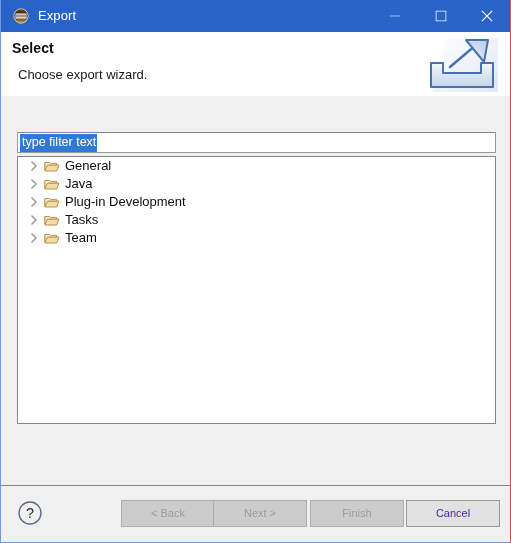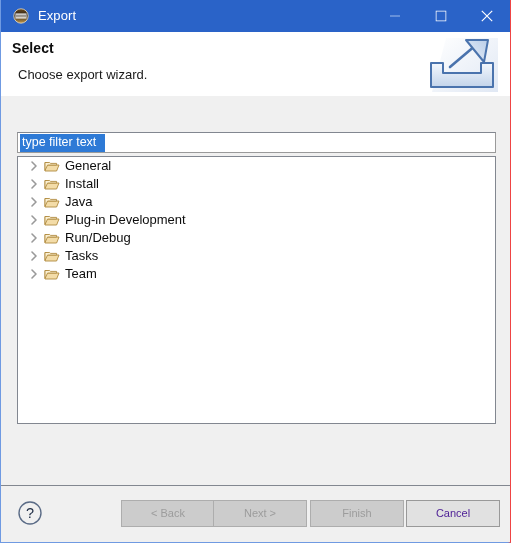--- a/index.html
+++ b/index.html
@@ -120,21 +120,21 @@
     border: 1px solid #9a9a9a;
     border-top-color: #828790;
     display: flex;
     align-items: center;
     overflow: hidden;
   }
   #filter-text {
     font-size: 12.5px;
     color: #ffffff;
     background: #2e7ad6;
-    padding: 1px 9px 2px 2px;
+    padding: 1px 1px 2px 2px;
     margin-left: 2px;
     white-space: nowrap;
     line-height: 15px;
   }
 
   
   #tree-panel {
     position: absolute;
     left: 16px; top: 60px;
     width: 479px;
@@ -304,51 +304,31 @@
             <span class="tree-label">General</span>
           </div>
           <div class="tree-row">
             <span class="chevron"><svg width="16" height="16" viewBox="0 0 16 16">
                 <path d="M6 4 L10 8 L6 12" fill="none" stroke="#9a9a9a" stroke-width="1.6" stroke-linecap="round" stroke-linejoin="round"></path>
               </svg></span>
             <span class="folder-icon"><svg width="16" height="16" viewBox="0 0 16 16">
                 <path d="M1 4.5 L1 13 L12.6 13 L15 7 L4.2 7 L3 4.5 Z" fill="#f3dca8" stroke="#b08a3e" stroke-width="0.9" stroke-linejoin="round"></path>
                 <path d="M1 4.5 L1 12.4 L3.6 7 L12.6 7 L12.6 5.4 L6.6 5.4 L5.6 4.5 Z" fill="#fbf0d2" stroke="#b08a3e" stroke-width="0.9" stroke-linejoin="round"></path>
               </svg></span>
-            <span class="tree-label">Install</span>
-          </div>
-          <div class="tree-row">
-            <span class="chevron"><svg width="16" height="16" viewBox="0 0 16 16">
-                <path d="M6 4 L10 8 L6 12" fill="none" stroke="#9a9a9a" stroke-width="1.6" stroke-linecap="round" stroke-linejoin="round"></path>
-              </svg></span>
-            <span class="folder-icon"><svg width="16" height="16" viewBox="0 0 16 16">
-                <path d="M1 4.5 L1 13 L12.6 13 L15 7 L4.2 7 L3 4.5 Z" fill="#f3dca8" stroke="#b08a3e" stroke-width="0.9" stroke-linejoin="round"></path>
-                <path d="M1 4.5 L1 12.4 L3.6 7 L12.6 7 L12.6 5.4 L6.6 5.4 L5.6 4.5 Z" fill="#fbf0d2" stroke="#b08a3e" stroke-width="0.9" stroke-linejoin="round"></path>
-              </svg></span>
             <span class="tree-label">Java</span>
           </div>
           <div class="tree-row">
             <span class="chevron"><svg width="16" height="16" viewBox="0 0 16 16">
                 <path d="M6 4 L10 8 L6 12" fill="none" stroke="#9a9a9a" stroke-width="1.6" stroke-linecap="round" stroke-linejoin="round"></path>
               </svg></span>
             <span class="folder-icon"><svg width="16" height="16" viewBox="0 0 16 16">
                 <path d="M1 4.5 L1 13 L12.6 13 L15 7 L4.2 7 L3 4.5 Z" fill="#f3dca8" stroke="#b08a3e" stroke-width="0.9" stroke-linejoin="round"></path>
                 <path d="M1 4.5 L1 12.4 L3.6 7 L12.6 7 L12.6 5.4 L6.6 5.4 L5.6 4.5 Z" fill="#fbf0d2" stroke="#b08a3e" stroke-width="0.9" stroke-linejoin="round"></path>
               </svg></span>
             <span class="tree-label">Plug-in Development</span>
-          </div>
-          <div class="tree-row">
-            <span class="chevron"><svg width="16" height="16" viewBox="0 0 16 16">
-                <path d="M6 4 L10 8 L6 12" fill="none" stroke="#9a9a9a" stroke-width="1.6" stroke-linecap="round" stroke-linejoin="round"></path>
-              </svg></span>
-            <span class="folder-icon"><svg width="16" height="16" viewBox="0 0 16 16">
-                <path d="M1 4.5 L1 13 L12.6 13 L15 7 L4.2 7 L3 4.5 Z" fill="#f3dca8" stroke="#b08a3e" stroke-width="0.9" stroke-linejoin="round"></path>
-                <path d="M1 4.5 L1 12.4 L3.6 7 L12.6 7 L12.6 5.4 L6.6 5.4 L5.6 4.5 Z" fill="#fbf0d2" stroke="#b08a3e" stroke-width="0.9" stroke-linejoin="round"></path>
-              </svg></span>
-            <span class="tree-label">Run/Debug</span>
           </div>
           <div class="tree-row">
             <span class="chevron"><svg width="16" height="16" viewBox="0 0 16 16">
                 <path d="M6 4 L10 8 L6 12" fill="none" stroke="#9a9a9a" stroke-width="1.6" stroke-linecap="round" stroke-linejoin="round"></path>
               </svg></span>
             <span class="folder-icon"><svg width="16" height="16" viewBox="0 0 16 16">
                 <path d="M1 4.5 L1 13 L12.6 13 L15 7 L4.2 7 L3 4.5 Z" fill="#f3dca8" stroke="#b08a3e" stroke-width="0.9" stroke-linejoin="round"></path>
                 <path d="M1 4.5 L1 12.4 L3.6 7 L12.6 7 L12.6 5.4 L6.6 5.4 L5.6 4.5 Z" fill="#fbf0d2" stroke="#b08a3e" stroke-width="0.9" stroke-linejoin="round"></path>
               </svg></span>
             <span class="tree-label">Tasks</span>

